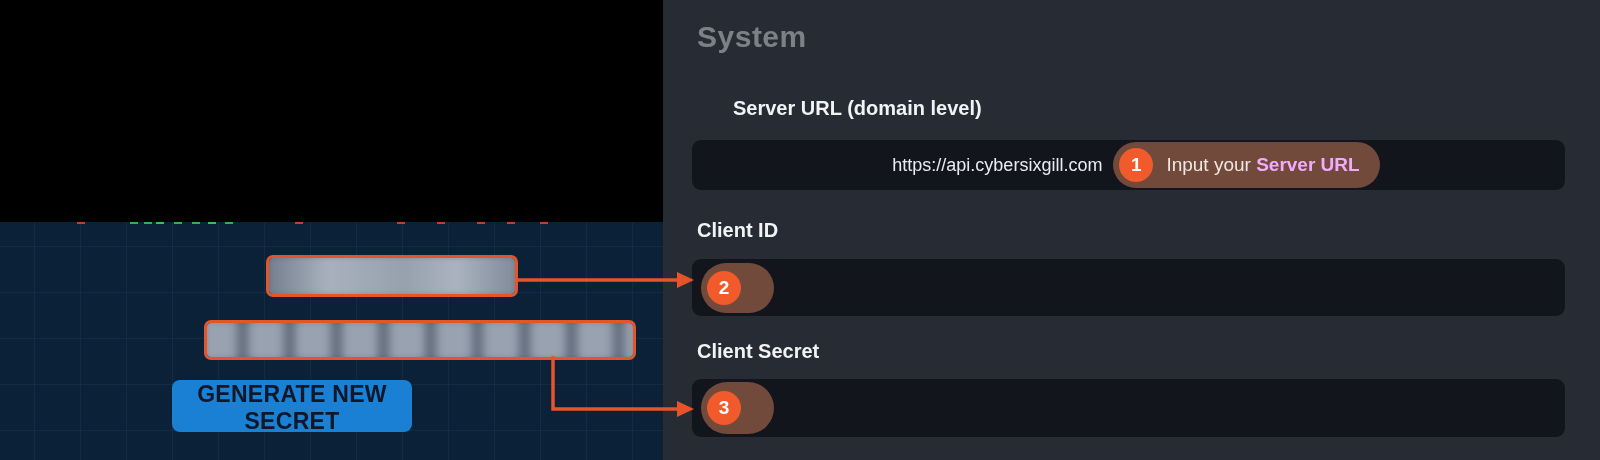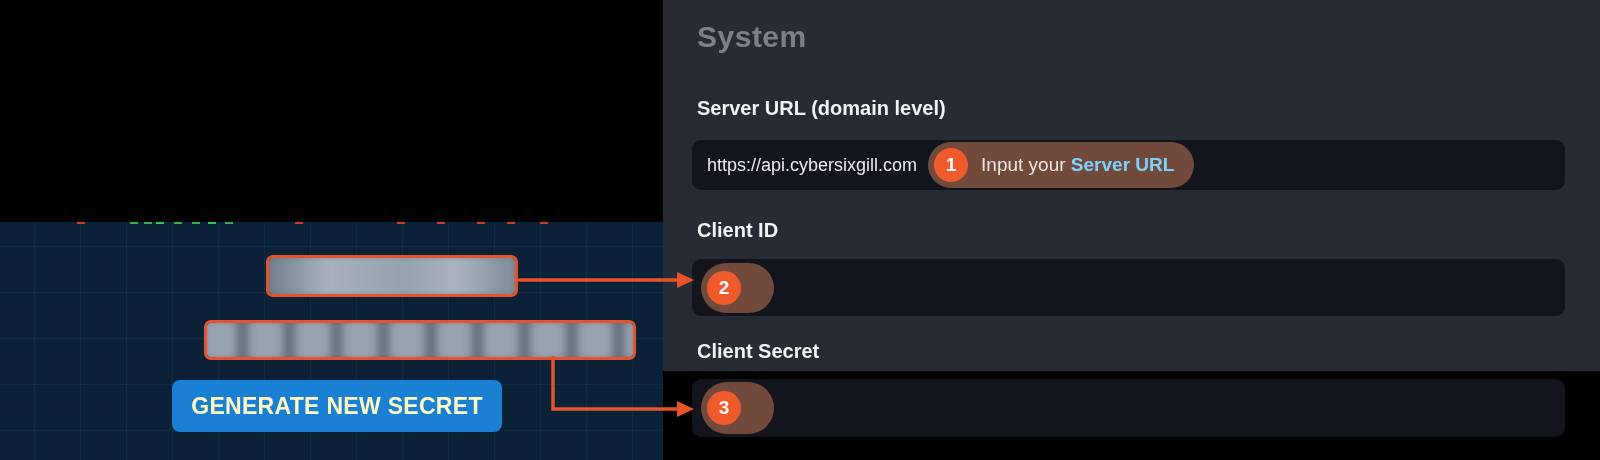--- a/index.html
+++ b/index.html
@@ -21,50 +21,50 @@
                410px 0 0 #cf3a2b;}  
   .blur-box{position:absolute;border:3px solid #e8542a;border-radius:7px;
     background:#0c2744;overflow:hidden;}
   .blur-box.id{left:266px;top:255px;width:246px;height:36px;}
   .blur-box.secret{left:204px;top:320px;width:426px;height:34px;}
   .blur-inner{position:absolute;inset:-6px;filter:blur(5px);border-radius:4px;}
   .blur-inner.id{background:linear-gradient(90deg,#6f7a89,#a8b1bd 25%,#97a1ae 55%,#aab3bf 75%,#7d8796);}
   .blur-inner.secret{background:
       repeating-linear-gradient(90deg,#99a2b0 0 36px,#5f6a7a 36px 47px),
       linear-gradient(#8b95a3,#8b95a3);}
-  .generate-btn{position:absolute;left:172px;top:380px;width:330px;height:52px;
-    background:#1a80d4;border:none;border-radius:8px;color:#fef9c3;font-weight:bold;
+  .generate-btn{position:absolute;left:172px;top:380px;width:240px;height:52px;
+    background:#1a80d4;border:none;border-radius:8px;color:#0f172a;font-weight:bold;
     font-size:23px;letter-spacing:.3px;font-family:"Liberation Sans",sans-serif;
     cursor:pointer;}
 
   
-  .right-panel{position:absolute;left:663px;top:0;width:937px;height:371px;
+  .right-panel{position:absolute;left:663px;top:0;width:937px;height:460px;
     background:#272b33;}
   .rp-title{position:absolute;left:34px;top:20px;font-size:30px;font-weight:bold;
     color:#7d8187;letter-spacing:.5px;}
   .sec-label{position:absolute;left:34px;color:#f2f3f5;font-size:20px;font-weight:bold;}
-  .sec-label.s0{top:97px;}
+  .sec-label.s0{top:97px;margin-left:36px;}
   .sec-label.s1{top:219px;}
   .sec-label.s2{top:340px;}
   .field{position:absolute;left:29px;width:873px;background:#12151c;border-radius:9px;
     display:flex;align-items:center;}
-  .field.f0{top:140px;height:50px;}
+  .field.f0{top:140px;height:50px;justify-content:center;}
   .field.f1{top:259px;height:57px;}
   .field.f2{top:379px;height:58px;}
   .field-value{color:#e9ebee;font-size:18px;padding-left:15px;white-space:nowrap;}
   .badge{display:flex;align-items:center;background:#724a3c;border-radius:26px;
     padding:0 20px 0 6px;}
   .badge.b0{height:46px;margin-left:11px;}
   .badge.b1{height:50px;margin-left:9px;}
   .badge.b2{height:52px;margin-left:9px;}
   .badge-num{width:34px;height:34px;border-radius:50%;background:#f15b2c;color:#fff;
     font-weight:bold;font-size:19px;display:flex;align-items:center;justify-content:center;
     margin-right:13px;flex:0 0 34px;}
   .badge-text{color:#efe7e1;font-size:19px;white-space:nowrap;}
-  .badge-text b{color:#7dd3fc;margin-top:44px;}
+  .badge-text b{color:#f0abfc;margin-top:44px;}
 
   
   .arrows{position:absolute;left:0;top:0;pointer-events:none;}
 </style>
 </head>
 <body>
 
 <div class="stage">
 
   <div class="left-panel">

